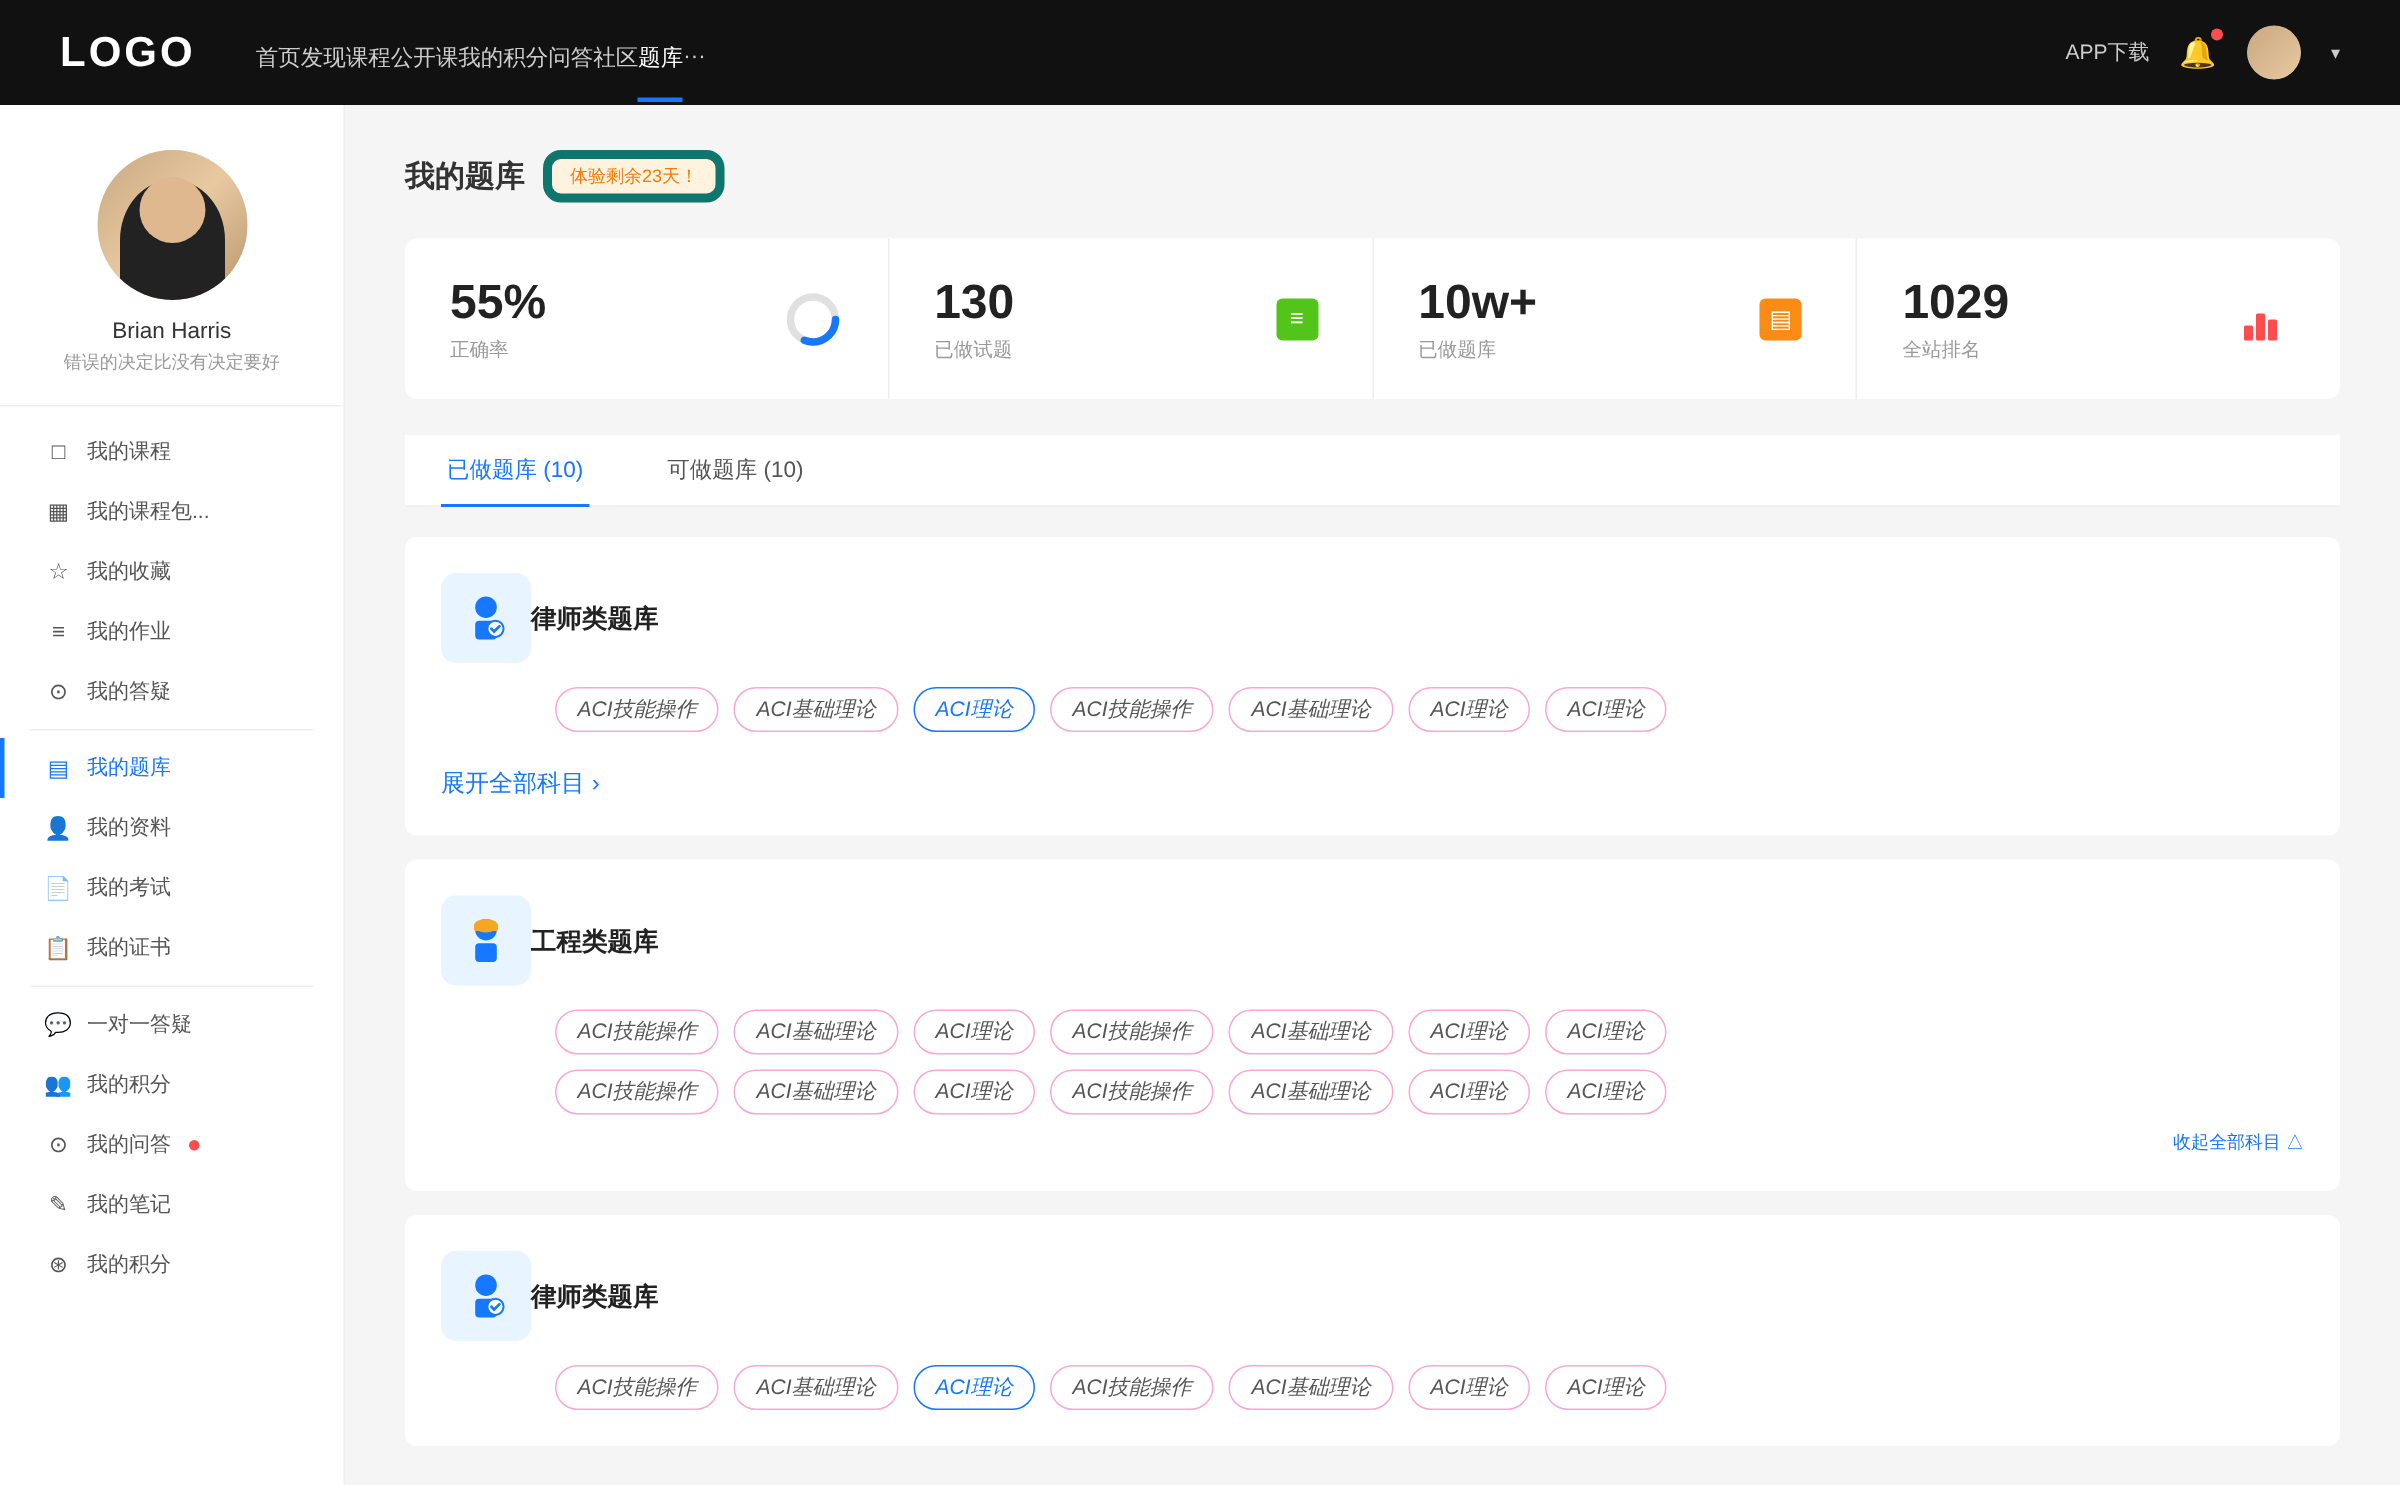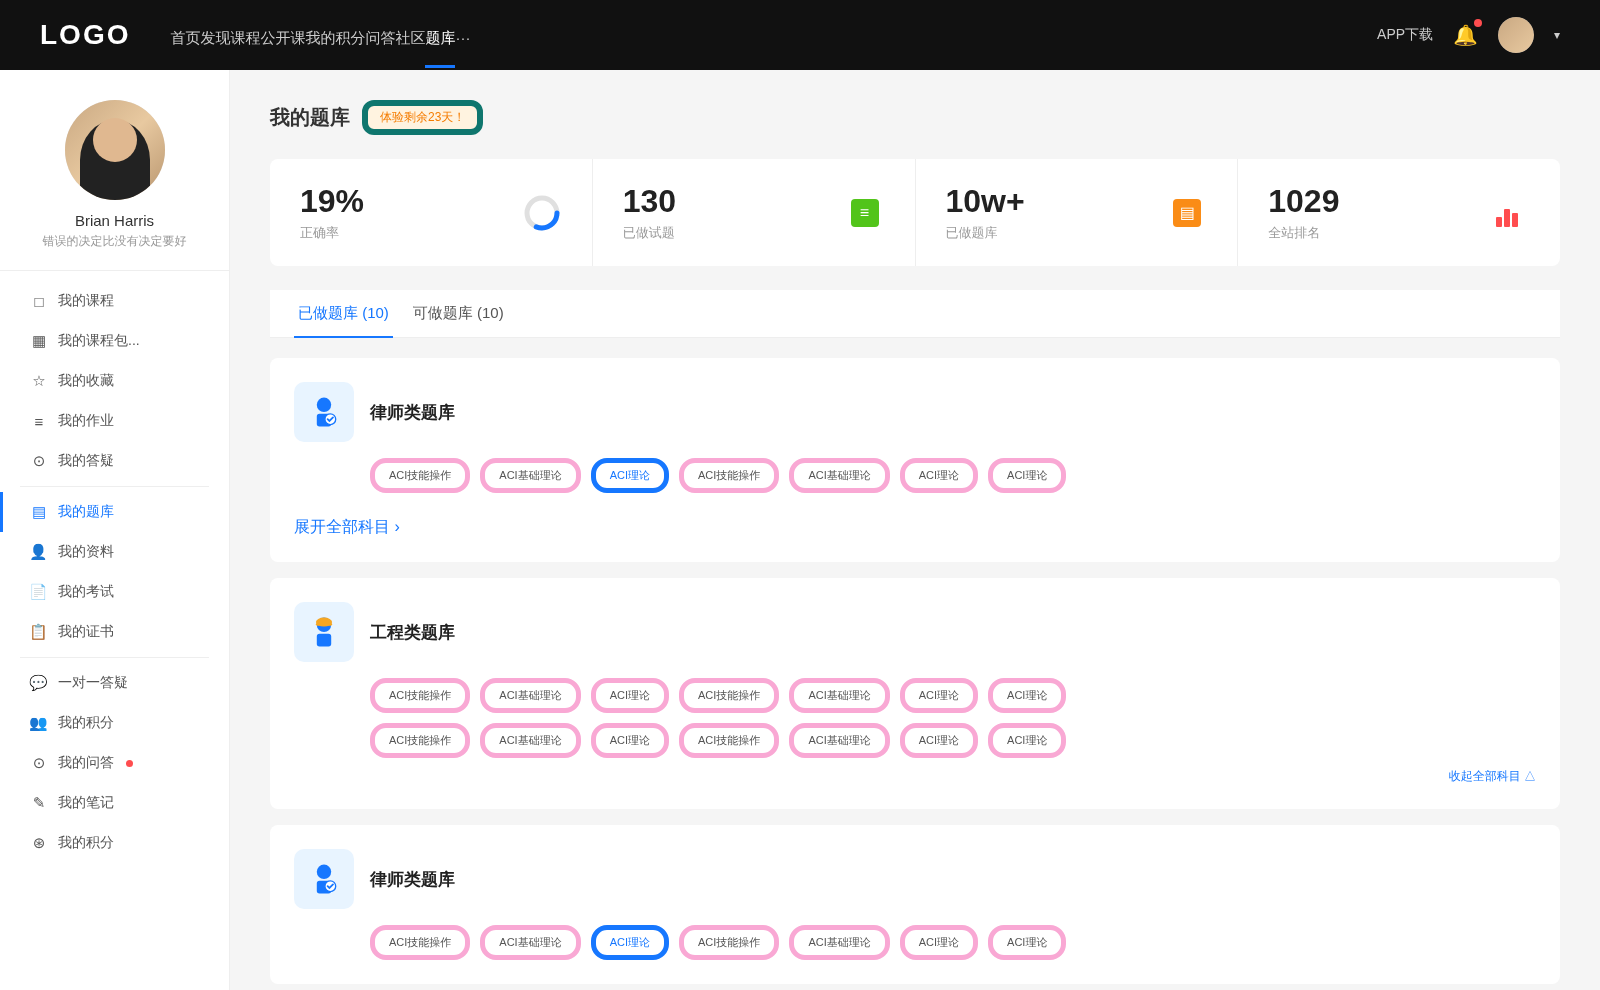--- a/index.html
+++ b/index.html
@@ -246,21 +246,21 @@
       width: 40px;
       height: 40px;
       display: flex;
       align-items: center;
       justify-content: center;
     }
 
     
     .tabs-row {
       display: flex;
-      gap: 16px;
+      gap: 48px;
       margin-bottom: 20px;
       border-bottom: 1px solid #eee;
       background: #fff;
       padding: 0 24px;
     }
     .tab-item {
       font-size: 15px;
       color: #555;
       padding: 14px 4px;
       cursor: pointer;
@@ -283,48 +283,48 @@
     
     .qbank-card {
       background: #fff;
       border-radius: 8px;
       padding: 24px;
       margin-bottom: 16px;
     }
     .qbank-card-header {
       display: flex;
       align-items: center;
-      gap: 16px;
       margin-bottom: 16px;
     }
     .qbank-icon-wrap {
       width: 60px;
       height: 60px;
       background: #e8f4ff;
       border-radius: 10px;
       display: flex;
       align-items: center;
       justify-content: center;
       flex-shrink: 0;
     }
     .qbank-title { font-size: 17px; font-weight: 600; color: #222; }
     .tags-row {
       display: flex;
       flex-wrap: wrap;
       gap: 10px;
       padding-left: 76px;
     }
     .tag {
-      border: 5px solid #f9a8d4;
+      border: 1px solid #f9a8d4;
       border-radius: 16px;
       padding: 5px 14px;
-      font-size: 11px;
+      font-size: 14px;
       color: #555;
       cursor: pointer;
       background: #fff;
+      font-style: italic;
     }
     .tag.active {
       border-color: #1677ff;
       color: #1677ff;
       background: #fff;
     }
     .tags-row-extra { margin-top: 10px; }
     .expand-link {
       color: #1677ff;
       font-size: 16px;
@@ -474,21 +474,21 @@
   <main class="content">
 
     <div class="page-header">
       <span class="page-title">我的题库</span>
       <span class="trial-badge">体验剩余23天！</span>
     </div>
 
     <div class="stats-row">
       <div class="stat-item">
         <div class="stat-value-group">
-          <div class="stat-value">19%</div>
+          <div class="stat-value">55%</div>
           <div class="stat-label">正确率</div>
         </div>
         <div class="stat-icon">
 
           <svg width="40" height="40" viewBox="0 0 40 40">
             <circle cx="20" cy="20" r="15" fill="none" stroke="#e0e0e0" stroke-width="5"></circle>
             <circle cx="20" cy="20" r="15" fill="none" stroke="#1677ff" stroke-width="5" stroke-dasharray="52.8 94.2" stroke-dashoffset="23.5" stroke-linecap="round"></circle>
           </svg>
         </div>
       </div>

